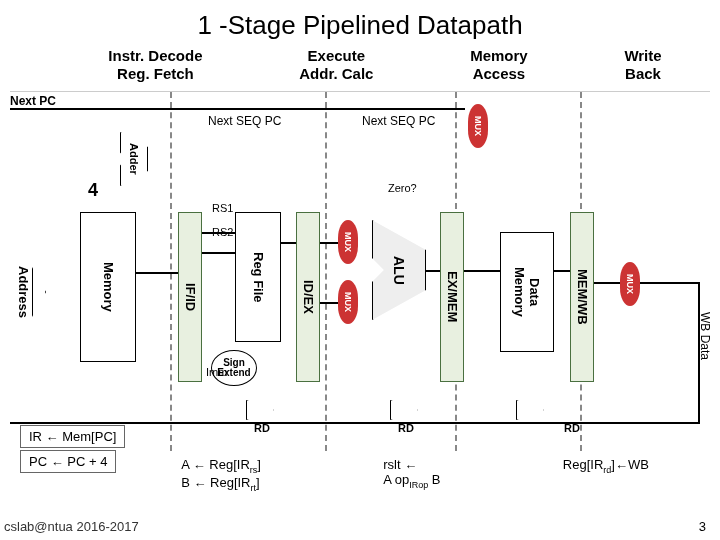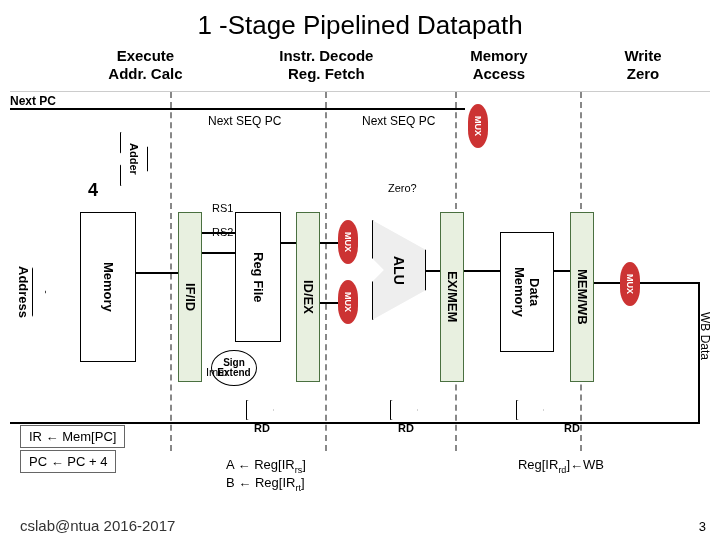--- a/index.html
+++ b/index.html
@@ -168,23 +168,23 @@
   .left-rtl {
     position: absolute;
     left: 20px;
     font-size: 13px;
     border: 1px solid #666;
     padding: 3px 8px;
     background: #fff;
   }
   .footer-left {
     position: absolute;
-    left: 20px;
+    left: 4px;
     bottom: 6px;
-    font-size: 15px;
+    font-size: 13px;
     color: #333;
     text-align: center;
   }
   .footer-right {
     position: absolute;
     right: 14px;
     bottom: 6px;
     font-size: 13px;
   }
   .wbdata {
@@ -196,28 +196,28 @@
     font-size: 12px;
   }
   sub { font-size: 9px; }
 </style>
 </head>
 <body>
 
 <div class="title">1 -Stage Pipelined Datapath</div>
 
 <div class="stage-headers">
+  <div style="white-space:pre-line">Instr. Decode
+Reg. Fetch</div>
   <div style="white-space:pre-line">Execute
 Addr. Calc</div>
-  <div style="white-space:pre-line">Instr. Decode
-Reg. Fetch</div>
   <div style="white-space:pre-line">Memory
 Access</div>
   <div style="white-space:pre-line">Write
-Zero</div>
+Back</div>
 </div>
 
 <div class="diagram">
 
   <div class="vdash" style="left:160px"></div>
   <div class="vdash" style="left:315px"></div>
   <div class="vdash" style="left:445px"></div>
   <div class="vdash" style="left:570px"></div>
 
   <div class="label" style="left:0;top:2px;font-weight:bold">Next PC</div>
@@ -297,18 +297,22 @@
 
 <div class="left-rtl" style="top:425px">IR ← Mem[PC]</div>
 <div class="left-rtl" style="top:450px">PC ← PC + 4</div>
 
 <div class="rtl-row">
   <div>
     <div><span>A ← Reg[IR</span><sub>rs</sub>]</div>
     <div><span>B ← Reg[IR</span><sub>rt</sub>]</div>
   </div>
   <div>
+    <div>rslt ←</div>
+    <div><span>A op</span><sub>IRop</sub><span> B</span></div>
+  </div>
+  <div>
     <span>Reg[IR</span><sub>rd</sub><span>]←WB</span>
   </div>
 </div>
 
 <div class="footer-left">cslab@ntua 2016-2017</div>
 <div class="footer-right">3</div>
 
 </body></html>

